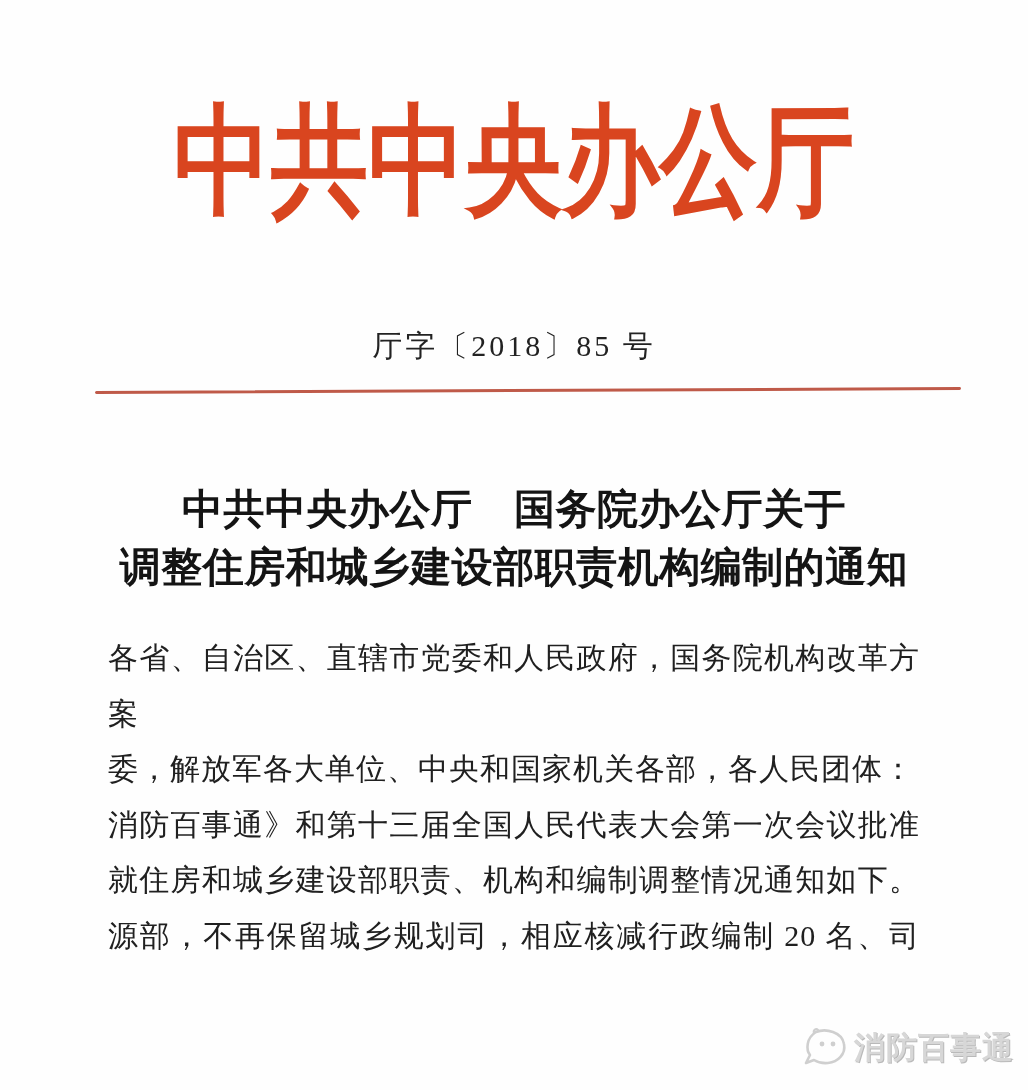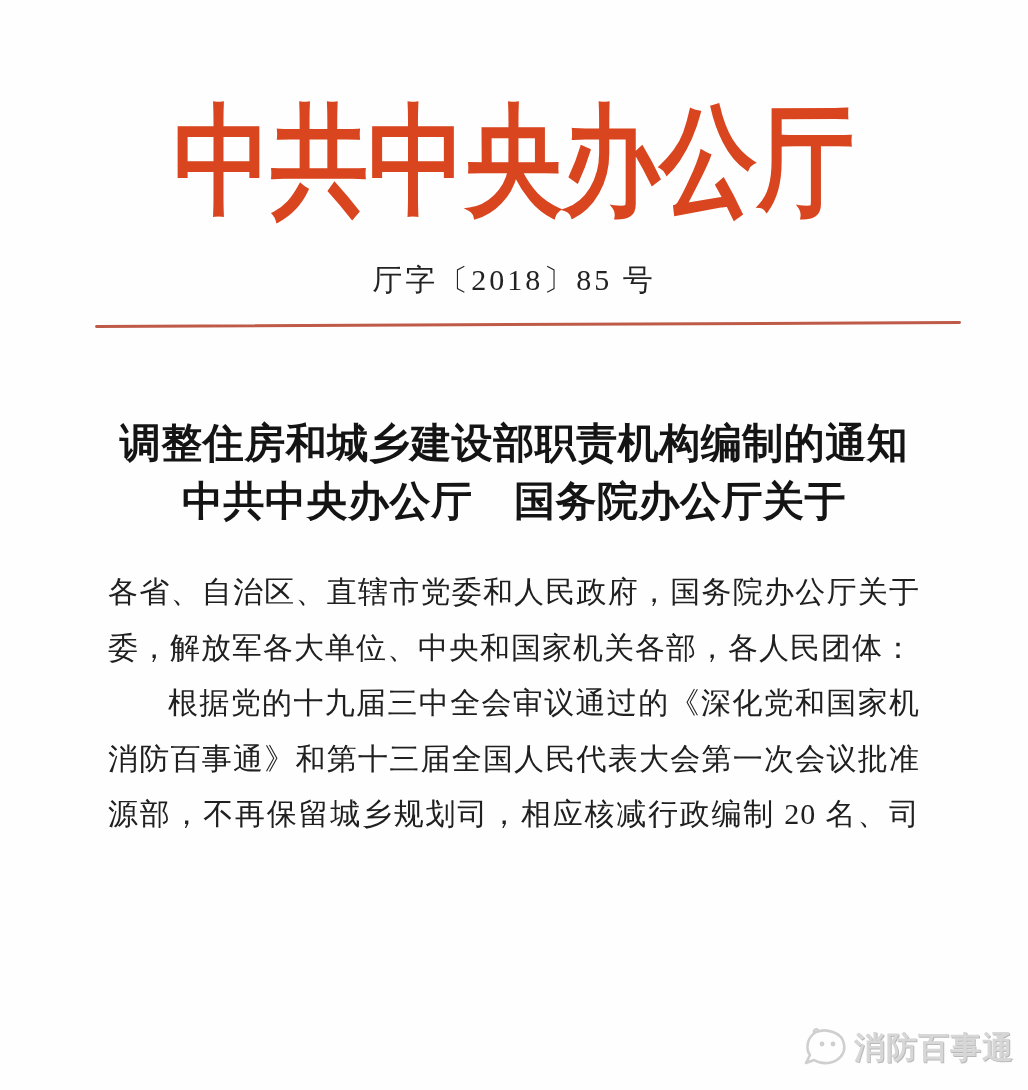--- a/index.html
+++ b/index.html
@@ -22,21 +22,21 @@
     font-size: 120px;
     line-height: 132px;
     font-weight: 700;
     text-align: center;
     white-space: nowrap;
     transform: scaleX(0.81);
     transform-origin: 50% 50%;
     letter-spacing: 0;
   }
   .doc-number {
-    margin-top: 34px;
+    margin-top: 100px;
     font-size: 30px;
     line-height: 36px;
     text-align: center;
     letter-spacing: 3px;
     color: #222;
   }
   .red-divider {
     margin: 25px 0 0 95px;
     width: 866px;
     height: 3px;
@@ -93,29 +93,29 @@
 <div class="page">
 
   <header>
     <h1 class="issuer" style="color: rgb(217, 69, 31);">中共中央办公厅</h1>
     <div class="doc-number">厅字〔2018〕85 号</div>
     <div class="red-divider" style="background: rgb(191, 90, 73);"></div>
   </header>
 
   <main>
     <h2 class="doc-title">
+      <div>中共中央办公厅　国务院办公厅关于</div>
       <div>调整住房和城乡建设部职责机构编制的通知</div>
-      <div>中共中央办公厅　国务院办公厅关于</div>
     </h2>
 
     <section class="doc-body">
-        <div class="line fill">各省、自治区、直辖市党委和人民政府，国务院办公厅关于</div>
+        <div class="line fill">各省、自治区、直辖市党委和人民政府，国务院机构改革方案</div>
         <div class="line">委，解放军各大单位、中央和国家机关各部，各人民团体：</div>
-        <div class="line fill indent">根据党的十九届三中全会审议通过的《深化党和国家机</div>
         <div class="line fill">消防百事通》和第十三届全国人民代表大会第一次会议批准</div>
+        <div class="line fill">就住房和城乡建设部职责、机构和编制调整情况通知如下。</div>
         <div class="line fill">源部，不再保留城乡规划司，相应核减行政编制 20 名、司</div>
       </section>
   </main>
 
   <div class="watermark">
     <span>
       <svg width="52" height="44" viewBox="0 0 52 44" fill="none">
         <path d="M14 6 C24 2 40 6 42 18 C44 28 36 36 26 37 C21 37.5 16 36.5 12 34 L4 37 L8 29 C4 24 4 12 14 6 Z" stroke="#cfcfcf" stroke-width="2.6" fill="none" stroke-linejoin="round"></path>
         <path d="M12 7 C11 4 14 2 16 4" stroke="#cfcfcf" stroke-width="2.2" fill="none" stroke-linecap="round"></path>
         <circle cx="20" cy="18" r="2.4" fill="#cfcfcf"></circle>

